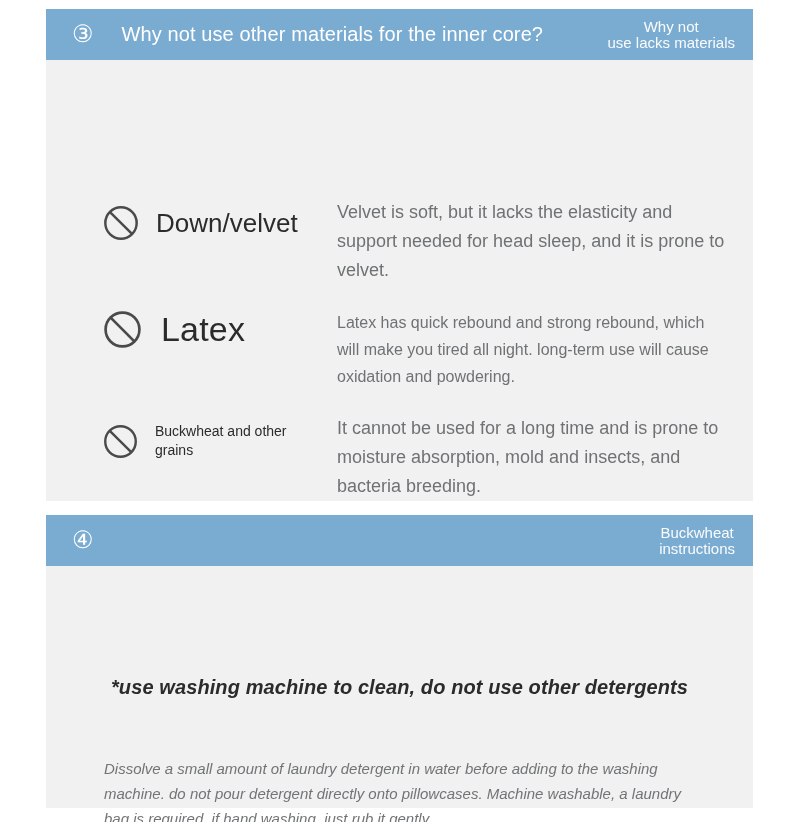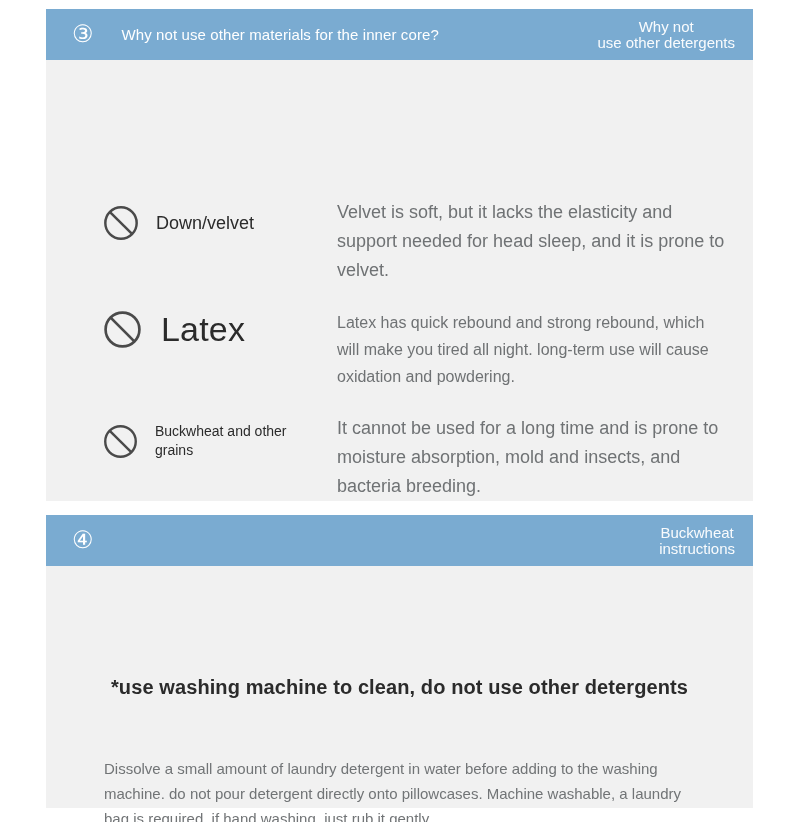--- a/index.html
+++ b/index.html
@@ -43,21 +43,21 @@
   }
   .section-number {
     color: #ffffff;
     font-size: 24px;
     line-height: 1;
     flex: 0 0 auto;
     margin-top: -2px;
   }
   .section-title {
     color: #ffffff;
-    font-size: 15px;
+    font-size: 20px;
     margin-left: 28px;
     white-space: nowrap;
     letter-spacing: 0.1px;
   }
   .section-tag {
     margin-left: auto;
     color: #ffffff;
     font-size: 15px;
     line-height: 16px;
     text-align: center;
@@ -96,38 +96,39 @@
     height: 38px;
     display: block;
   }
   #row-latex .ban-icon { width: 41px; height: 41px; }
   #row-grains .ban-icon { width: 37px; height: 37px; }
 
   .material-label {
     color: #2b2b2b;
     margin-left: 16px;
   }
-  #label-down   { font-size: 18px; }
+  #label-down   { font-size: 26px; }
   #label-latex  { font-size: 34px; margin-left: 18px; letter-spacing: 0.2px; }
   #label-grains { font-size: 14px; line-height: 19px; max-width: 150px; }
 
   .material-desc {
     color: #6f7274;
     font-size: 18px;
     line-height: 29px;
     width: 390px;
   }
   #row-down .material-desc   { margin-top: -6px; }
   #row-latex .material-desc  { font-size: 16px; line-height: 27px; margin-top: 0px; }
   #row-grains .material-desc { margin-top: -8px; }
 
   
   .washing-body {
     position: relative;
     height: 242px;
+    font-style: italic;
   }
   .washing-highlight {
     position: absolute;
     top: 110px;
     left: 0;
     right: 0;
     text-align: center;
     color: #2b2b2b;
     font-size: 20px;
     font-weight: 600;
@@ -148,21 +149,21 @@
 
 <div class="page">
 
   <div class="card" id="card-materials">
 
     <div class="section-header">
       <div class="section-number">③</div>
       <div class="section-title">Why not use other materials for the inner core?</div>
       <div class="section-tag">
         <span>Why not</span>
-        <span>use other detergents</span>
+        <span>use lacks materials</span>
       </div>
     </div>
 
     <div class="materials-body">
 
       <div class="material-row" id="row-down">
         <div class="material-label-col">
           <svg class="ban-icon" viewBox="0 0 40 40">
             <circle cx="20" cy="20" r="16.5" fill="none" stroke="#4a4a4a" stroke-width="2.6"></circle>
             <line x1="8.7" y1="8.7" x2="31.3" y2="31.3" stroke="#4a4a4a" stroke-width="2.6"></line>

